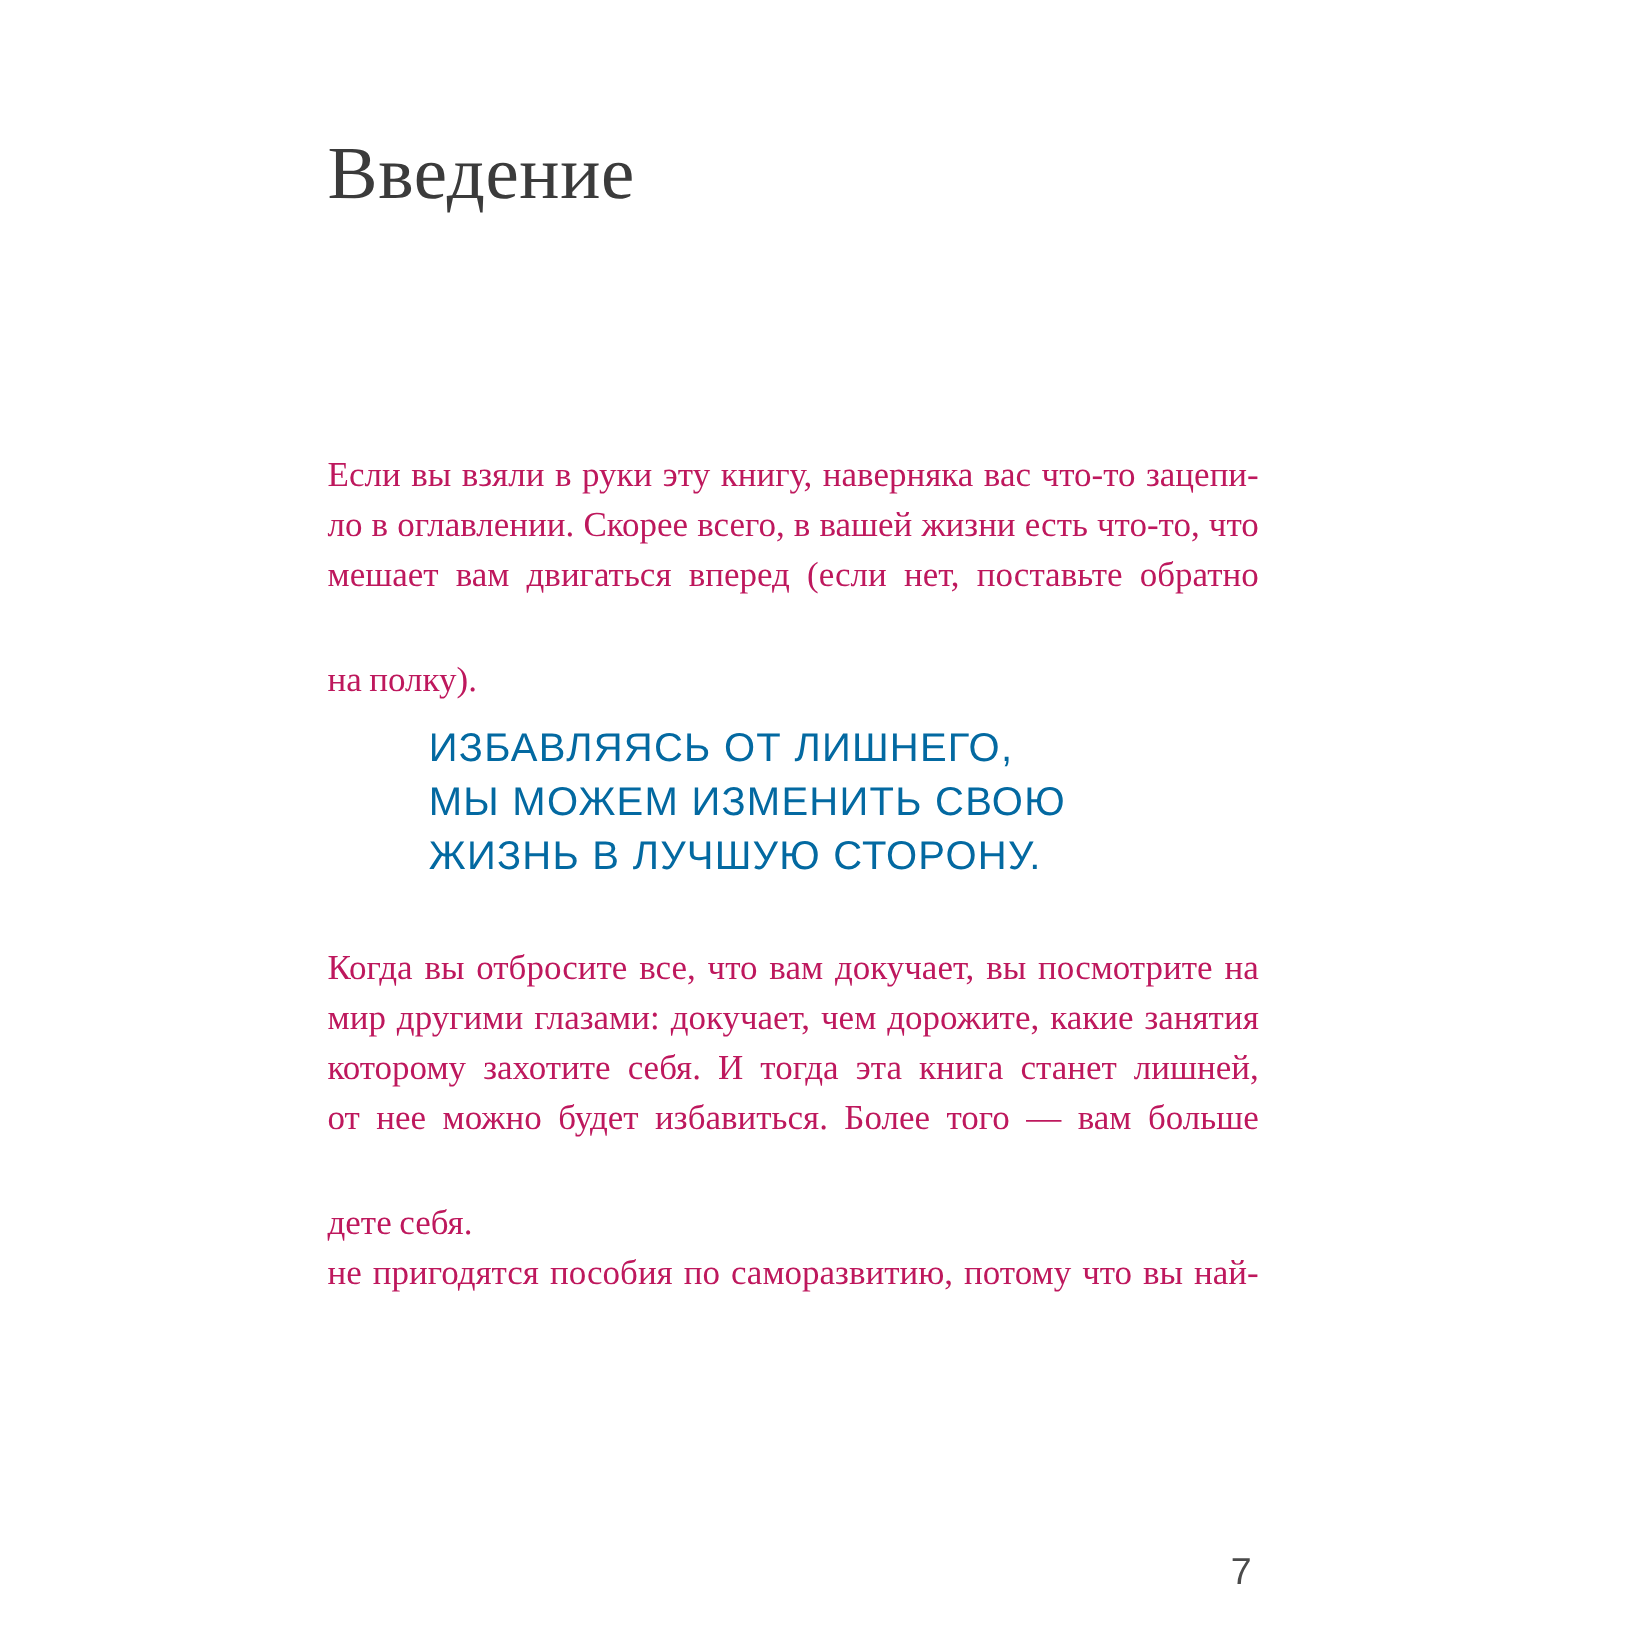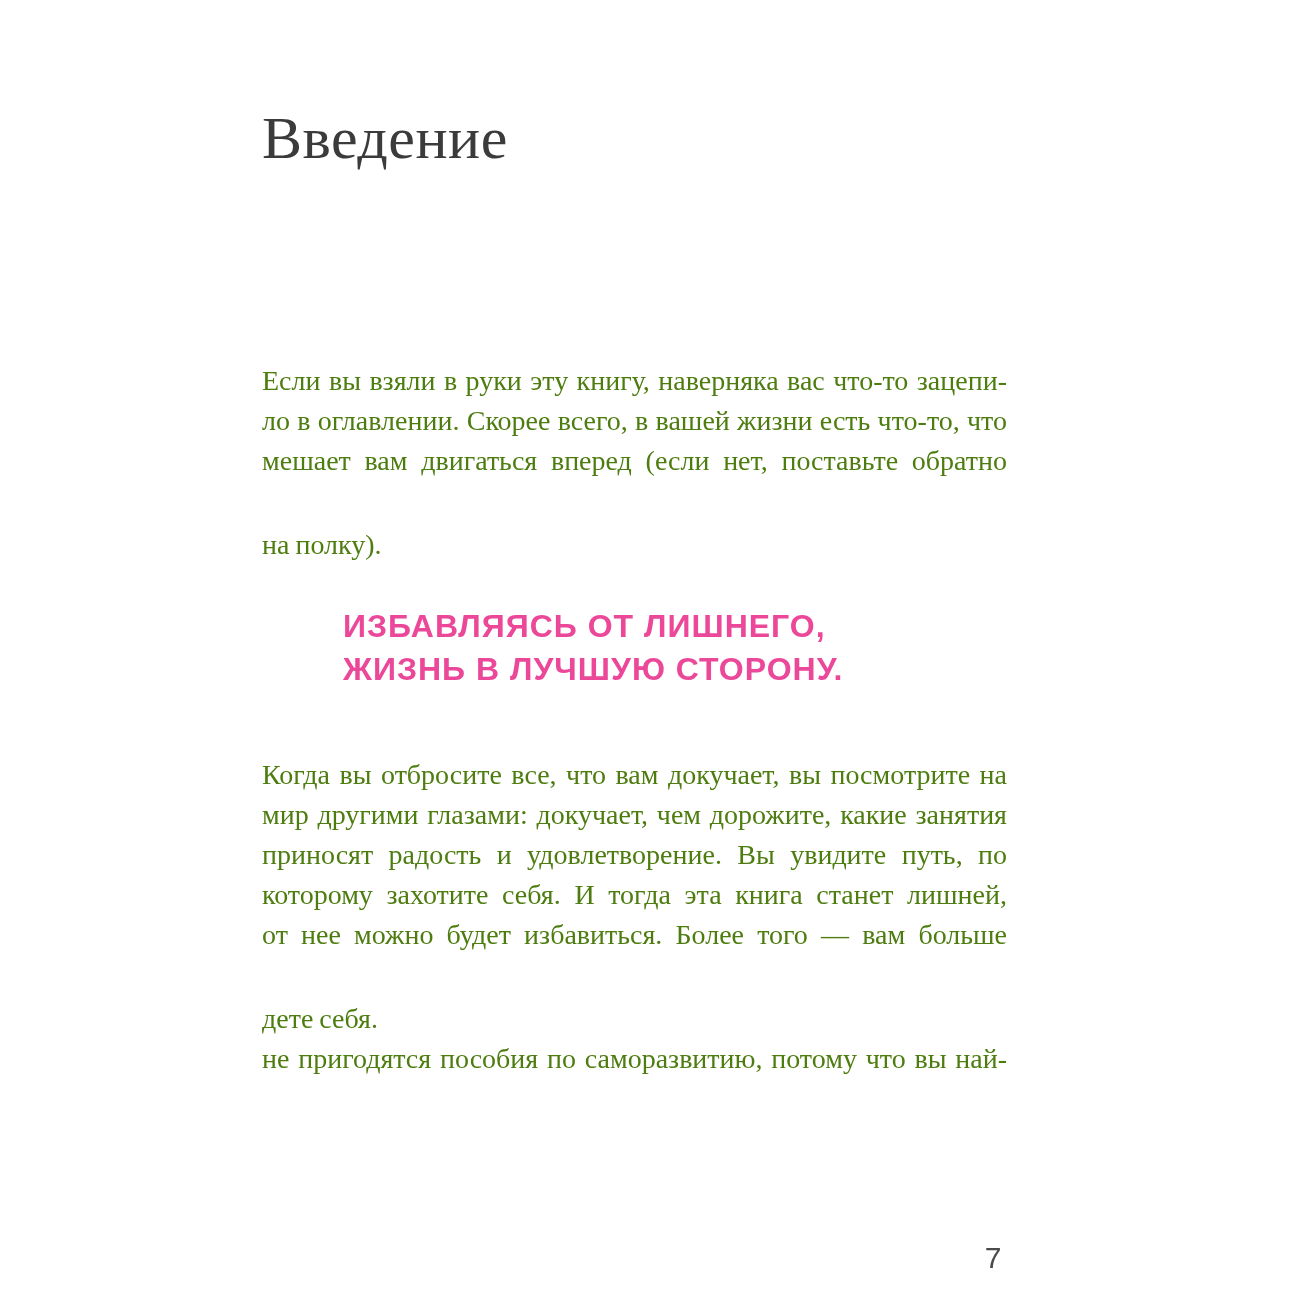--- a/index.html
+++ b/index.html
@@ -27,47 +27,46 @@
     color: #3b3b3b;
     letter-spacing: 0.5px;
   }
   .paragraph {
     position: absolute;
     left: 262px;
     width: 745px;
     font-family: "Liberation Serif", serif;
     font-size: 28px;
     line-height: 40px;
-    color: #4d7c0f;
+    color: #be185d;
     word-spacing: -1px;
   }
   .paragraph-intro { top: 361px; }
   .paragraph-body  { top: 755px; }
   .jline {
     text-align: justify;
     text-align-last: justify;
     white-space: normal;
   }
   .jline-end {
     text-align: left;
     text-align-last: left;
     margin-top: 44px;
   }
   .pull-quote {
     position: absolute;
     left: 343px;
     top: 577px;
     width: 560px;
     font-family: "Liberation Sans", sans-serif;
-    font-weight: 700;
+    font-weight: 400;
     font-size: 32px;
     line-height: 43px;
     letter-spacing: 1px;
-    color: #ec4899;
-    margin-top: 28px;
+    color: #0369a1;
   }
   .page-number {
     position: absolute;
     left: 978px;
     top: 1243px;
     width: 30px;
     text-align: center;
     font-family: "Liberation Sans", sans-serif;
     font-size: 30px;
     line-height: 1;
@@ -83,27 +82,27 @@
 
   <div class="paragraph paragraph-intro">
     <div class="jline">Если вы взяли в руки эту книгу, наверняка вас что-то зацепи-</div>
     <div class="jline">ло в оглавлении. Скорее всего, в вашей жизни есть что-то, что</div>
     <div class="jline">мешает вам двигаться вперед (если нет, поставьте обратно</div>
     <div class="jline jline-end">на полку).</div>
   </div>
 
   <div class="pull-quote">
     <div>ИЗБАВЛЯЯСЬ ОТ ЛИШНЕГО,</div>
+    <div>МЫ МОЖЕМ ИЗМЕНИТЬ СВОЮ</div>
     <div>ЖИЗНЬ В ЛУЧШУЮ СТОРОНУ.</div>
   </div>
 
   <div class="paragraph paragraph-body">
     <div class="jline">Когда вы отбросите все, что вам докучает, вы посмотрите на</div>
     <div class="jline">мир другими глазами: докучает, чем дорожите, какие занятия</div>
-    <div class="jline">приносят радость и удовлетворение. Вы увидите путь, по</div>
     <div class="jline">которому захотите себя. И тогда эта книга станет лишней,</div>
     <div class="jline">от нее можно будет избавиться. Более того — вам больше</div>
     <div class="jline jline-end">дете себя.</div>
     <div class="jline">не пригодятся пособия по саморазвитию, потому что вы най-</div>
   </div>
 
   <div class="page-number">7</div>
 
 </div>
 

